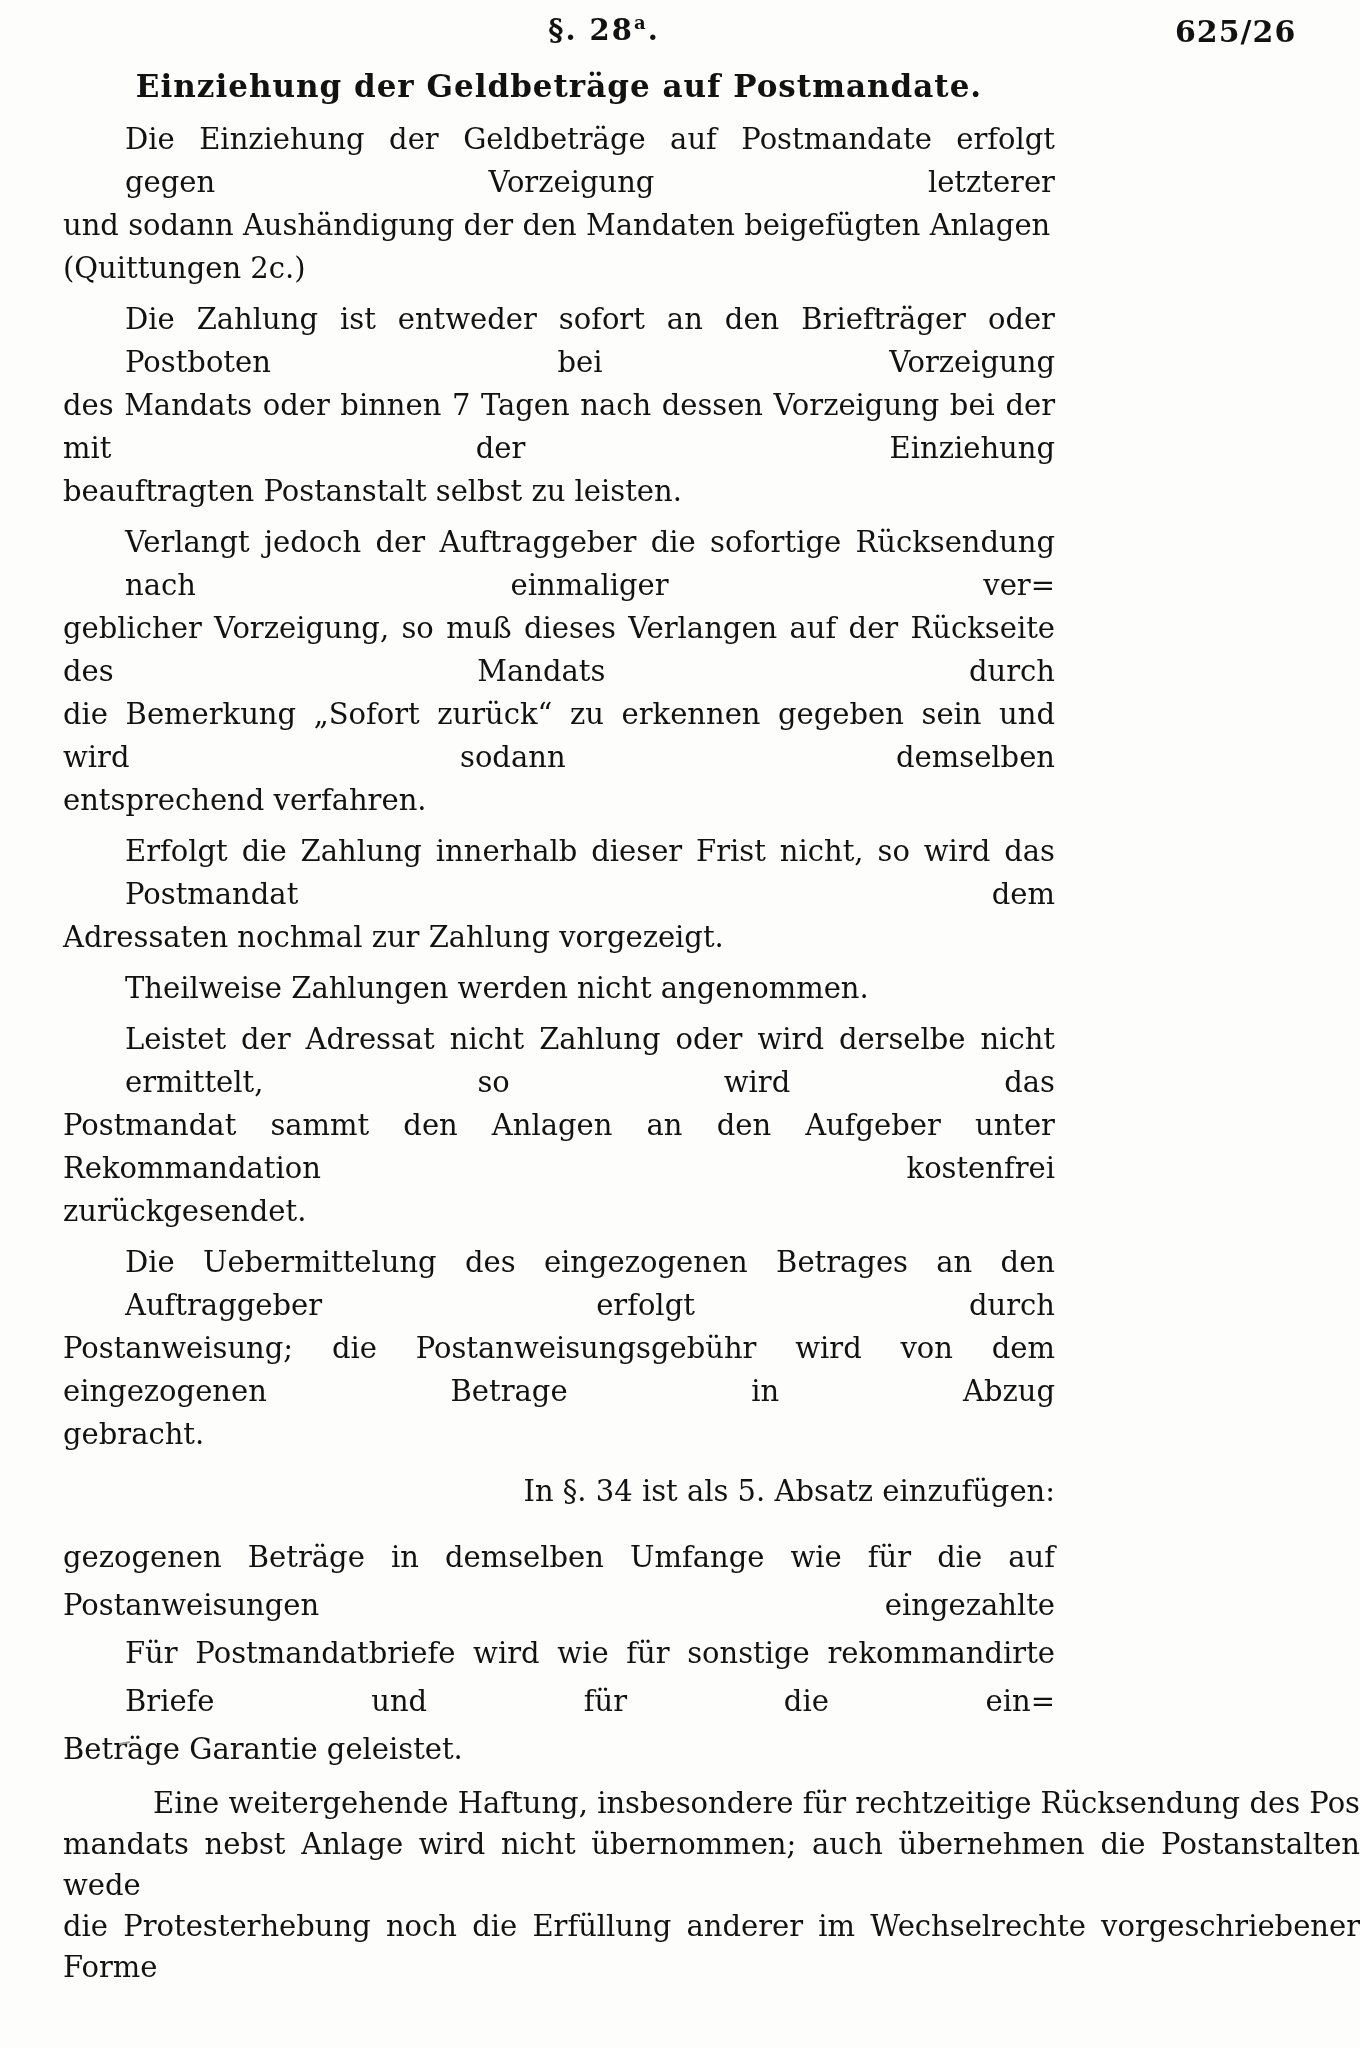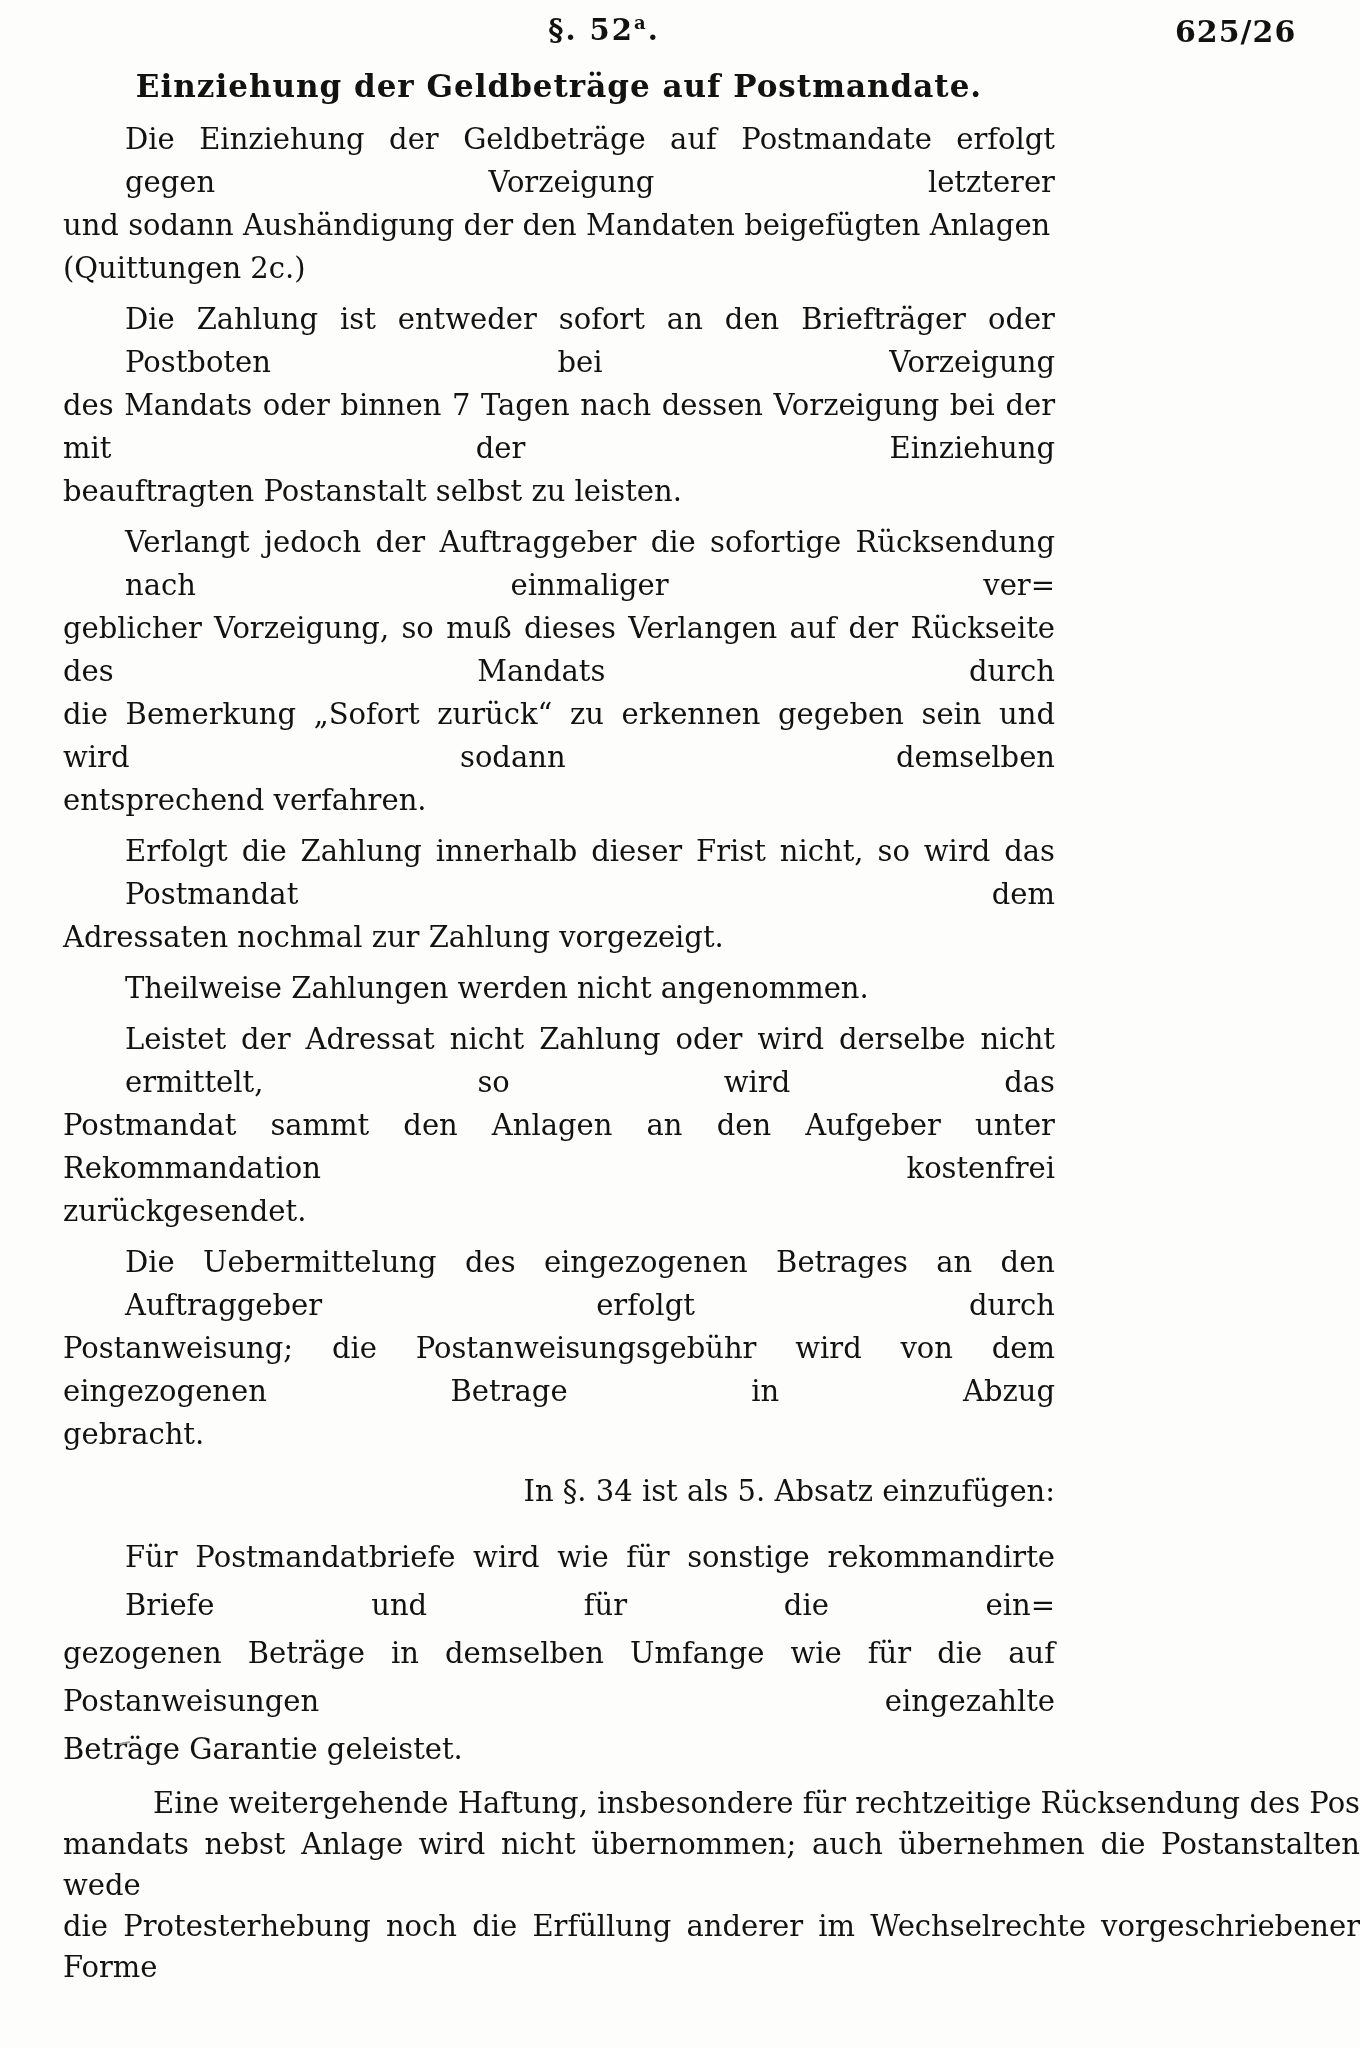--- a/index.html
+++ b/index.html
@@ -48,21 +48,21 @@
   .para.wide .line{line-height:41px;}
   .para.wide .line.first{padding-left:90px;}
   .speck{position:absolute;left:120px;top:1742px;width:10px;height:2px;background:#9a9a9a;transform:rotate(-12deg);}
 </style>
 </head>
 <body>
 
 <div class="page">
 
   <div class="header-row">
-    <div class="section-heading"><span>§. 52</span><sup>a</sup><span>.</span></div>
+    <div class="section-heading"><span>§. 28</span><sup>a</sup><span>.</span></div>
     <div class="page-number">625/26</div>
   </div>
 
   <div class="doc-title">Einziehung der Geldbeträge auf Postmandate.</div>
 
   <div class="paragraphs" id="paragraphs">
       <div class="para">
         <div class="line first jl">Die Einziehung der Geldbeträge auf Postmandate erfolgt gegen Vorzeigung letzterer</div>
         <div class="line">und sodann Aushändigung der den Mandaten beigefügten Anlagen (Quittungen 2c.)</div>
       </div>
@@ -91,22 +91,22 @@
       </div>
       <div class="para">
         <div class="line first jl">Die Uebermittelung des eingezogenen Betrages an den Auftraggeber erfolgt durch</div>
         <div class="line jl">Postanweisung; die Postanweisungsgebühr wird von dem eingezogenen Betrage in Abzug</div>
         <div class="line">gebracht.</div>
       </div>
       <div class="para note">
         <div class="line first">In §. 34 ist als 5. Absatz einzufügen:</div>
       </div>
       <div class="para loose">
+        <div class="line jl">gezogenen Beträge in demselben Umfange wie für die auf Postanweisungen eingezahlte</div>
         <div class="line first jl">Für Postmandatbriefe wird wie für sonstige rekommandirte Briefe und für die ein=</div>
-        <div class="line jl">gezogenen Beträge in demselben Umfange wie für die auf Postanweisungen eingezahlte</div>
         <div class="line">Beträge Garantie geleistet.</div>
       </div>
       <div class="para wide">
         <div class="line first jl">Eine weitergehende Haftung, insbesondere für rechtzeitige Rücksendung des Pos</div>
         <div class="line jl">mandats nebst Anlage wird nicht übernommen; auch übernehmen die Postanstalten wede</div>
         <div class="line jl">die Protesterhebung noch die Erfüllung anderer im Wechselrechte vorgeschriebener Forme</div>
       </div>
     </div>
 
   <div class="speck"></div>

